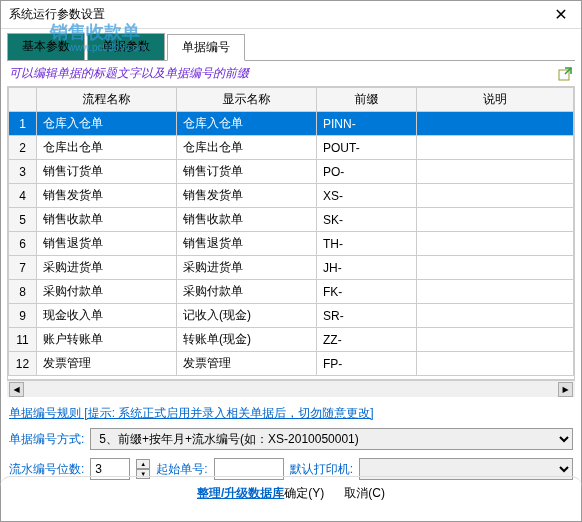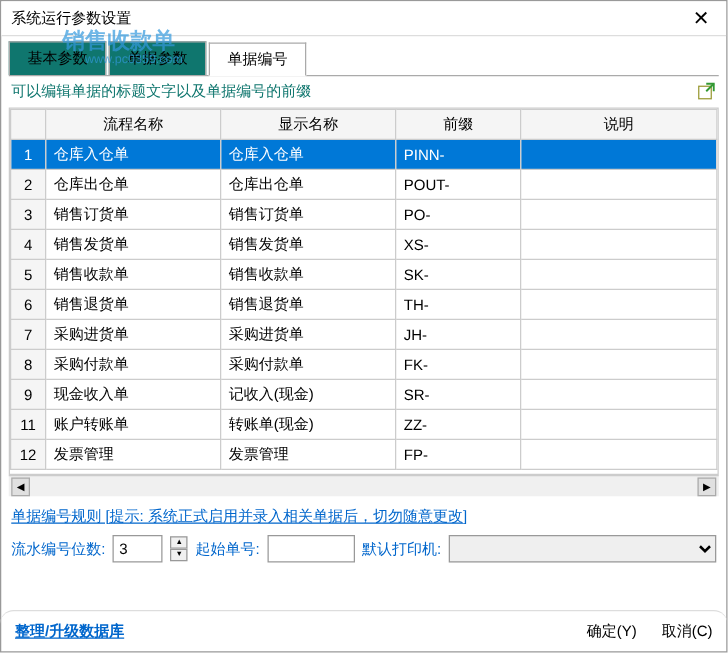--- a/index.html
+++ b/index.html
@@ -5,21 +5,21 @@
 * { box-sizing: border-box; margin: 0; padding: 0; }
 body { font-family: "Microsoft YaHei", SimSun, sans-serif; font-size: 12px; background: #fff; width: 582px; height: 522px; overflow: hidden; border: 1px solid #999; }
 .titlebar { height: 28px; display: flex; align-items: center; justify-content: space-between; padding: 0 0 0 8px; border-bottom: 1px solid #ddd; background: #fff; }
 .titlebar-close { width: 40px; height: 28px; display: flex; align-items: center; justify-content: center; font-size: 16px; cursor: pointer; }
 .watermark { position: absolute; top: 20px; left: 50px; color: #3399dd; font-size: 18px; font-weight: bold; pointer-events: none; opacity: 0.7; z-index: 10; }
 .watermark-sub { position: absolute; top: 42px; left: 68px; color: #3399dd; font-size: 10px; pointer-events: none; opacity: 0.7; z-index: 10; }
 .tabs { display: flex; padding: 4px 6px 0 6px; position: relative; }
 .tab { padding: 4px 14px; border: 1px solid #aaa; border-bottom: none; background: #0f766e; margin-right: 2px; cursor: pointer; font-size: 12px; }
 .tab.active { background: #fff; border-bottom: 1px solid #fff; position: relative; top: 1px; font-family: Liberation Serif, serif; }
 .tab-content { border-top: 1px solid #aaa; margin: 0 6px; }
-.hint { color: #0f766e; padding: 4px 2px; display: flex; align-items: flex-start; justify-content: space-between; }
+.hint { color: #6d28d9; padding: 4px 2px; display: flex; align-items: flex-end; justify-content: space-between; font-style: italic; }
 .hint-icon { width: 16px; height: 16px; display: inline-block; }
 .table-container { border: 1px solid #ccc; height: 294px; overflow: auto; position: relative; }
 table { border-collapse: collapse; width: 100%; table-layout: fixed; padding-left: 20px; }
 th, td { border: 1px solid #ccc; padding: 3px 6px; text-align: left; height: 22px; font-size: 12px; white-space: nowrap; overflow: hidden; }
 th { background: #f5f5f5; text-align: center; font-weight: normal; }
 th.rownum, td.rownum { width: 28px; text-align: center; background: #f5f5f5; }
 tr.selected td { background: #0078d7; color: #fff; }
 tr.selected td.rownum { background: #0078d7; color: #fff; }
 .col-process { width: 140px; }
 .col-display { width: 140px; }
@@ -29,21 +29,21 @@
 .hscroll-arrow { width: 15px; height: 15px; background: #e0e0e0; border: 1px solid #aaa; display: flex; align-items: center; justify-content: center; font-size: 8px; cursor: pointer; }
 .rules { padding: 6px 2px; }
 .rule-line { color: #0066cc; padding: 2px 0; text-decoration: underline; }
 .form-row { display: flex; align-items: center; padding: 4px 0; gap: 6px; }
 .form-row label { color: #0066cc; }
 select, input[type="text"] { border: 1px solid #999; padding: 2px 4px; font-size: 12px; height: 22px; font-family: inherit; }
 .wide-select { flex: 1; }
 .num-input { width: 40px; }
 .spinner { display: flex; flex-direction: column; }
 .spinner button { width: 14px; height: 10px; font-size: 6px; padding: 0; line-height: 1; cursor: pointer; border: 1px solid #999; background: #f0f0f0; }
-.bottom-bar { position: absolute; bottom: 0; left: 0; right: 0; padding: 8px 12px; display: flex; align-items: center; justify-content: space-between; border-top: 1px solid #ddd; border-radius: 11px; }
+.bottom-bar { position: absolute; bottom: 12px; left: 0; right: 0; padding: 8px 12px; display: flex; align-items: center; justify-content: center; border-top: 1px solid #ddd; border-radius: 11px; }
 .link { color: #0066cc; text-decoration: underline; cursor: pointer; font-weight: bold; }
 .btns { display: flex; gap: 20px; }
 .btn-txt { cursor: pointer; }
 </style>
 </head>
 <body>
 
 <div class="titlebar">
   <span>系统运行参数设置</span>
   <div class="titlebar-close">✕</div>
@@ -163,20 +163,26 @@
     </table>
   </div>
   <div class="hscroll">
     <div class="hscroll-arrow">◀</div>
     <div class="hscroll-arrow">▶</div>
   </div>
 
   <div class="rules">
     <div class="rule-line">单据编号规则 [提示: 系统正式启用并录入相关单据后，切勿随意更改]</div>
     <div class="form-row">
+      <label>单据编号方式:</label>
+      <select class="wide-select">
+        <option>5、前缀+按年月+流水编号(如：XS-2010050001)</option>
+      </select>
+    </div>
+    <div class="form-row">
       <label>流水编号位数:</label>
       <input type="text" class="num-input" value="3" style="">
       <div class="spinner">
         <button>▲</button>
         <button>▼</button>
       </div>
       <label>起始单号:</label>
       <input type="text" style="width: 70px;" value="">
       <label>默认打印机:</label>
       <select style="flex:1">

